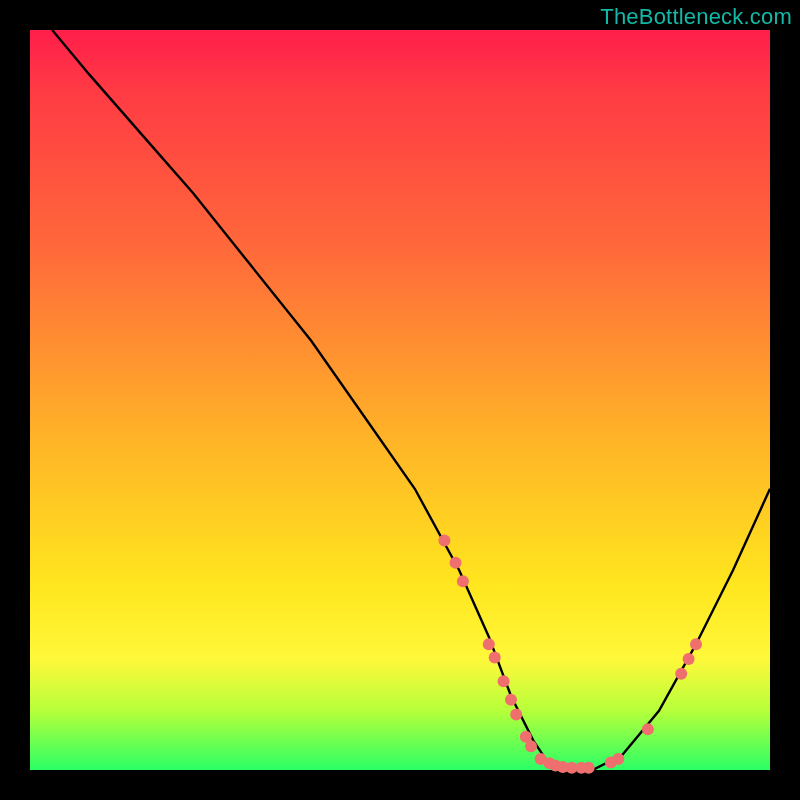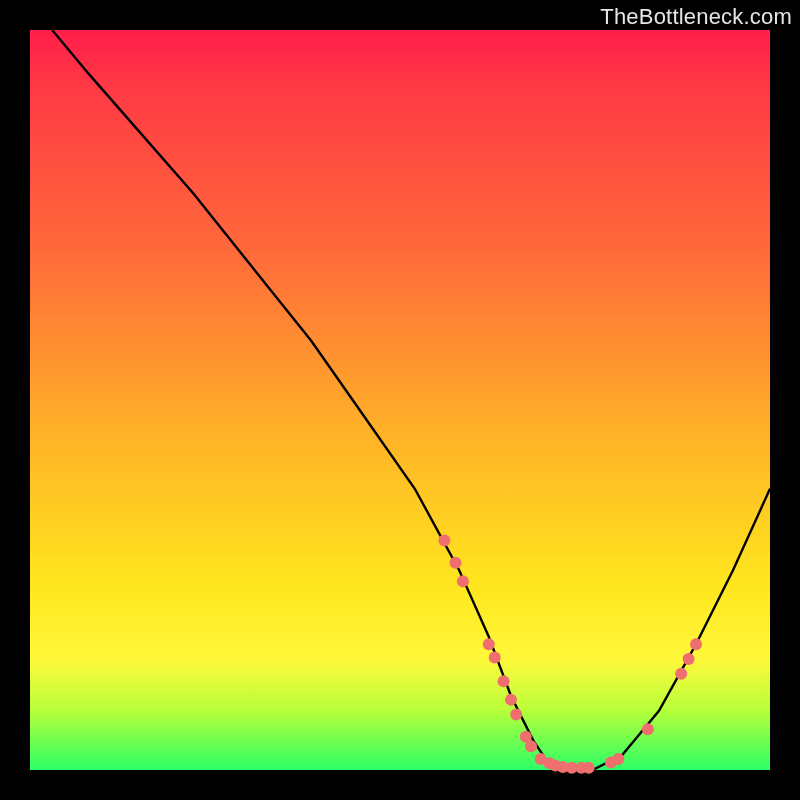--- a/index.html
+++ b/index.html
@@ -43,21 +43,21 @@
     left: 0;
     top: 0;
     width: 740px;
     height: 740px;
     overflow: visible;
   }
   .watermark {
     position: absolute;
     top: 4px;
     right: 8px;
-    color: #e5e5e5;
+    color: #14b8a6;
     font-size: 22px;
     letter-spacing: 0.2px;
     font-weight: 500;
   }
 </style>
 </head>
 <body>
 
 <div class="frame">
   <div class="watermark">TheBottleneck.com</div>

